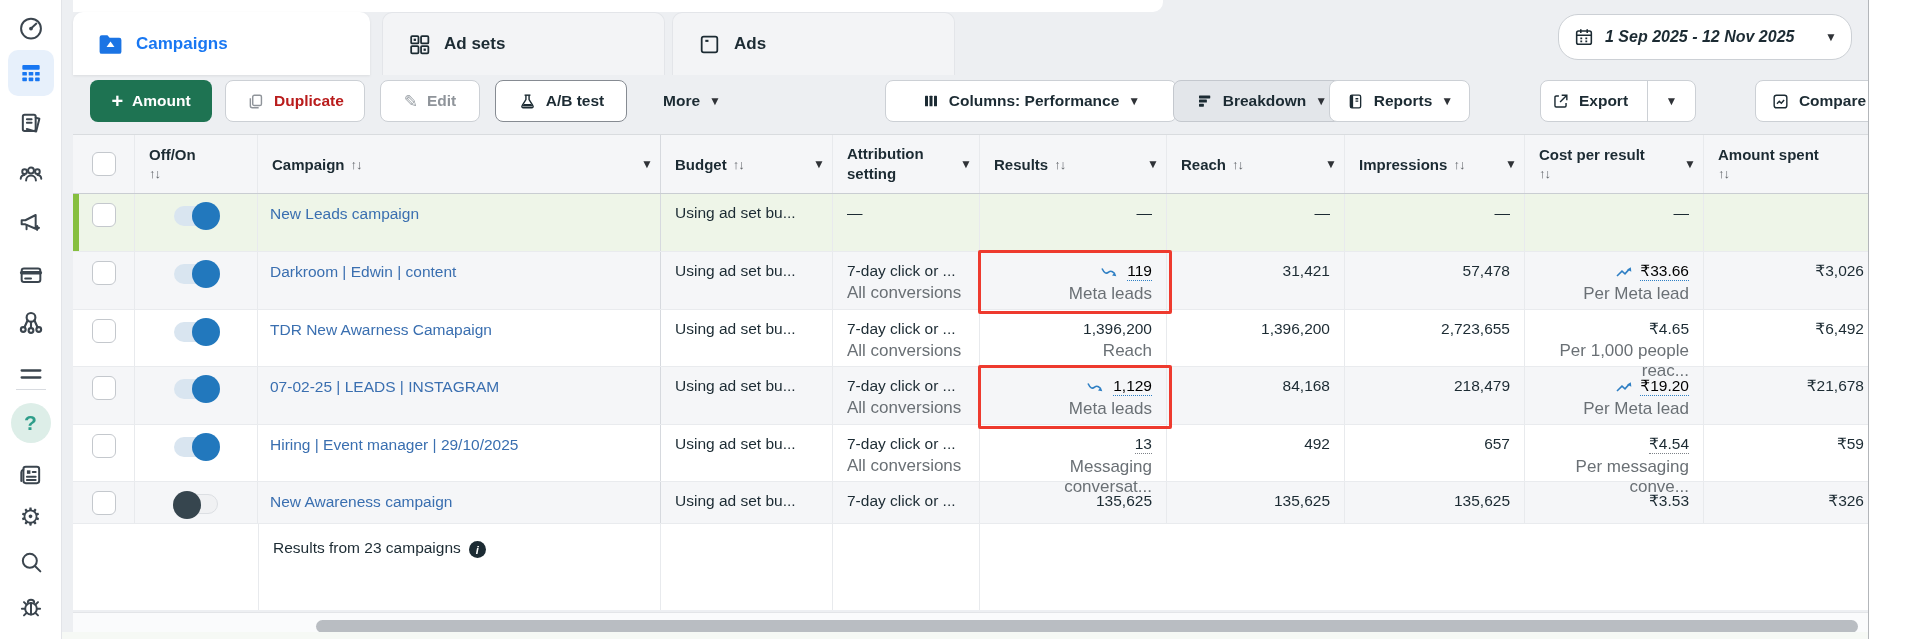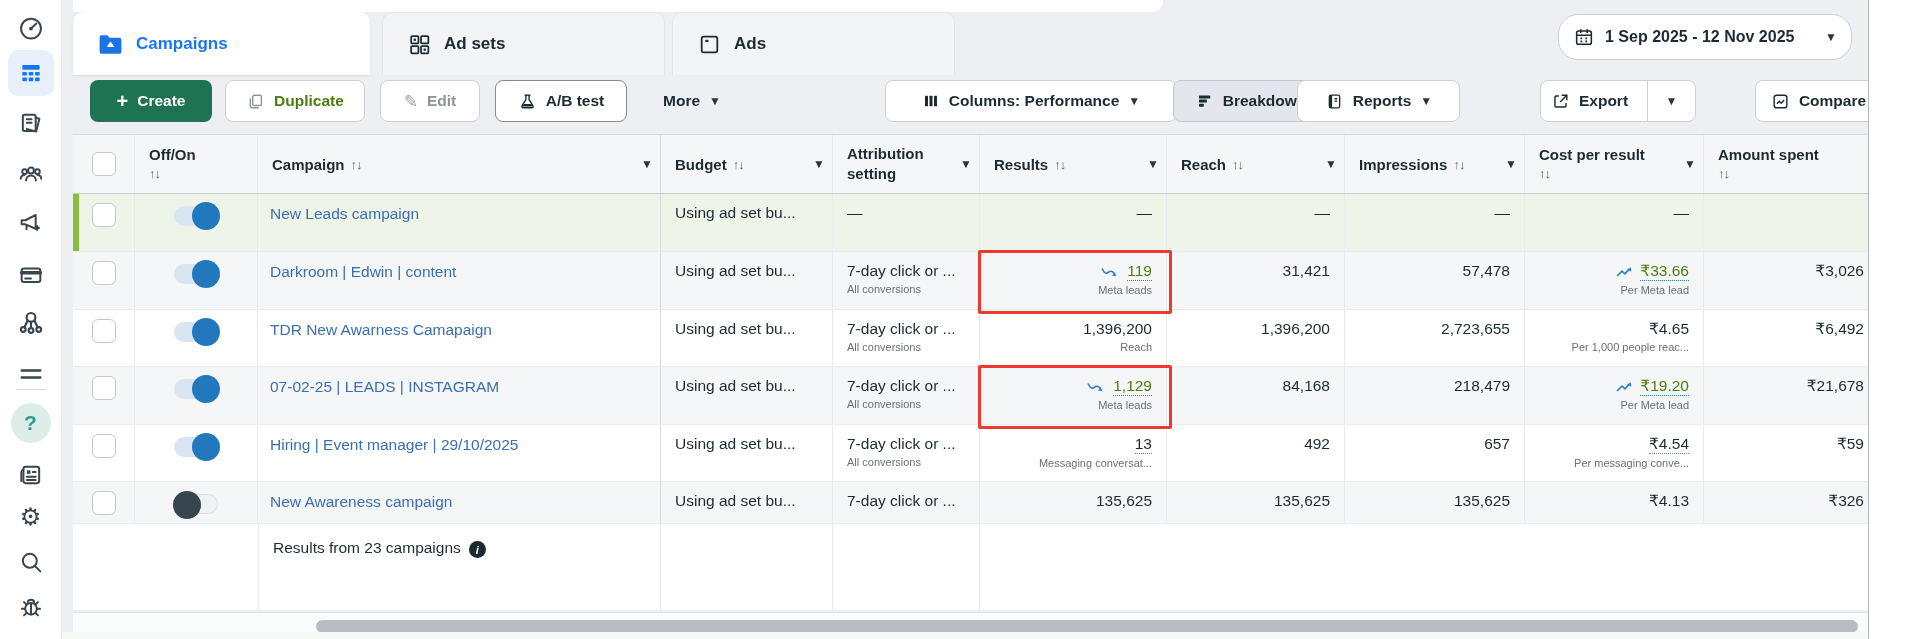--- a/index.html
+++ b/index.html
@@ -24,33 +24,33 @@
   .tab-active { background:#fff; box-shadow:0 1px 3px rgba(0,0,0,.08); }
   .tab-idle { background:#f3f4f6; border:1px solid #e3e5e9; border-bottom:none; }
   .tab-label-active { color:#1877f2; font-size:17px; font-weight:700; }
   .tab-label-idle { color:#1c2b33; font-size:17px; font-weight:600; }
   .tabicon svg { display:block; }
 
   
   .tooltip { position:absolute; left:1170px; top:26px; width:272px; height:44px; background:#fff; border-radius:8px; box-shadow:0 2px 10px rgba(0,0,0,.18); display:flex; align-items:center; justify-content:center; font-size:16.5px; color:#1c2b33; z-index:8; }
 
   
-  .datebtn { position:absolute; left:1558px; top:14px; width:294px; height:46px; background:#fff; border:1px solid #ccd0d5; border-radius:20px; display:flex; align-items:center; gap:10px; padding:0 14px; font-size:16px; font-weight:600; color:#1c2b33; }
+  .datebtn { position:absolute; left:1558px; top:14px; width:294px; height:46px; background:#fff; border:1px solid #ccd0d5; border-radius:20px; display:flex; align-items:center; gap:10px; padding:0 14px; font-size:16px; font-weight:600; color:#1c2b33;font-style:italic; }
   .datebtn .caret { margin-left:auto; }
 
   
   .btn { position:absolute; top:80px; height:42px; border-radius:8px; display:flex; align-items:center; justify-content:center; gap:9px; font-size:15.5px; font-weight:600; background:#fff; border:1px solid #ccd0d5; color:#1c2b33; }
   .btn-create { left:90px; width:122px; background:#1e7352; border:none; color:#fff; }
-  .btn-duplicate { left:225px; width:140px; color:#4d7c0f; }
+  .btn-duplicate { left:225px; width:140px; color:#b91c1c; }
   .btn-edit { left:380px; width:100px; color:#8f949a; }
   .btn-abtest { left:495px; width:132px; border:1px solid #868b92; }
   .btn-more { left:649px; width:86px; background:transparent; border:none; }
   .btn-columns { left:885px; width:292px; }
   .btn-breakdown { left:1173px; width:177px; background:#e3e6ea; border:1px solid #c4c8ce; }
-  .btn-reports { left:1297px; width:163px;text-align:right; }
+  .btn-reports { left:1329px; width:141px;text-align:right; }
   .btn-export { left:1540px; width:156px; padding:0; }
   .btn-compare { left:1720px; width:127px;margin-left:35px; }
   .export-main { flex:1; display:flex; align-items:center; justify-content:center; gap:9px; height:100%; }
   .export-caret { width:48px; height:100%; border-left:1px solid #ccd0d5; display:flex; align-items:center; justify-content:center; }
   .caret { font-size:12px; color:#2f3237; }
   .plus-glyph { color:#fff; font-size:20px; font-weight:700; line-height:1; }
   .pencil-glyph { font-size:17px; color:#9aa0a6; }
   .tool-ic svg { display:block; }
 
   
@@ -76,27 +76,27 @@
 
   .toggle { position:relative; display:block; width:44px; height:20px; border-radius:10px; margin:12px auto 0; }
   .toggle.on { background:#d9e5f0; }
   .toggle.off { background:#f0f1f3; border:1px solid #dcdfe3; }
   .knob { position:absolute; top:-4px; width:28px; height:28px; border-radius:50%; }
   .toggle.on .knob { right:-2px; background:#2278bd; }
   .toggle.off .knob { left:-2px; background:#36454e; }
 
   .cname { color:#3a6fb0; font-size:15.5px; text-decoration:none; display:inline-block; padding:11px 0 0 12px; cursor:pointer; }
   .plain { font-size:15.5px; color:#1c2b33; padding:10px 0 0 14px; }
-  .sub { font-size:11px; color:#6a7075; padding:3px 0 0 14px; }
+  .sub { font-size:17px; color:#6a7075; padding:3px 0 0 14px; }
   .num { text-align:right; }
   .num .plain, .numval { padding:10px 14px 0 0; font-size:15.5px; color:#1c2b33; }
   .num .sub { padding:3px 14px 0 0; }
   .numval { display:flex; align-items:center; justify-content:flex-end; gap:6px; }
   .dotted-dark { border-bottom:1.5px dotted #7d8288; }
-  .mblue { color:#4d7c0f; }
+  .mblue { color:#000000; }
   .mblue-dotted { border-bottom:1.5px dotted #2e7fc4; }
   .spent { padding-right:4px !important; }
 
   .redbox { position:absolute; border:3px solid #ee3a2e; border-radius:2px; z-index:4; }
   .rb1 { left:978px; top:250px; width:194px; height:64px; }
   .rb2 { left:978px; top:365px; width:194px; height:64px; }
 
   
   .tfoot { display:flex; height:86px; background:#fff; }
   .fA { width:185px; }
@@ -254,21 +254,21 @@
           <path d="M4 10h16 M8.5 3.5v4 M15.5 3.5v4"></path>
           <path d="M8 13.5h2 M13.5 13.5h2 M8 16.8h2 M13.5 16.8h2"></path>
         </svg>
     </span>
     <span>1 Sep 2025 - 12 Nov 2025</span>
     <span class="caret">▼</span>
   </div>
 
   <div class="btn btn-create">
     <span class="plus-glyph">+</span>
-    <span>Create</span>
+    <span>Amount</span>
   </div>
 
   <div class="btn btn-duplicate">
     <span class="tool-ic">
       <svg width="19" height="19" viewBox="0 0 24 24" fill="none" stroke="#8f949a" stroke-width="1.8">
           <rect x="8.5" y="4" width="11" height="13" rx="2"></rect>
           <path d="M5.5 8v9.5A2.5 2.5 0 0 0 8 20h8"></path>
         </svg>
     </span>
     <span>Duplicate</span>
@@ -652,21 +652,21 @@
       <div class="cell cF num">
           <div class="plain">135,625</div>
         </div>
       <div class="cell cG num">
           <div class="plain">135,625</div>
         </div>
       <div class="cell cH num">
           <div class="plain">135,625</div>
         </div>
       <div class="cell cI num">
-          <div class="plain">₹4.13</div>
+          <div class="plain">₹3.53</div>
         </div>
       <div class="cell cJ num">
           <div class="plain spent">₹326</div>
         </div>
     </div>
 
     <div class="tfoot">
       <div class="fA"></div>
       <div class="fB">
         <span>Results from 23 campaigns</span>

